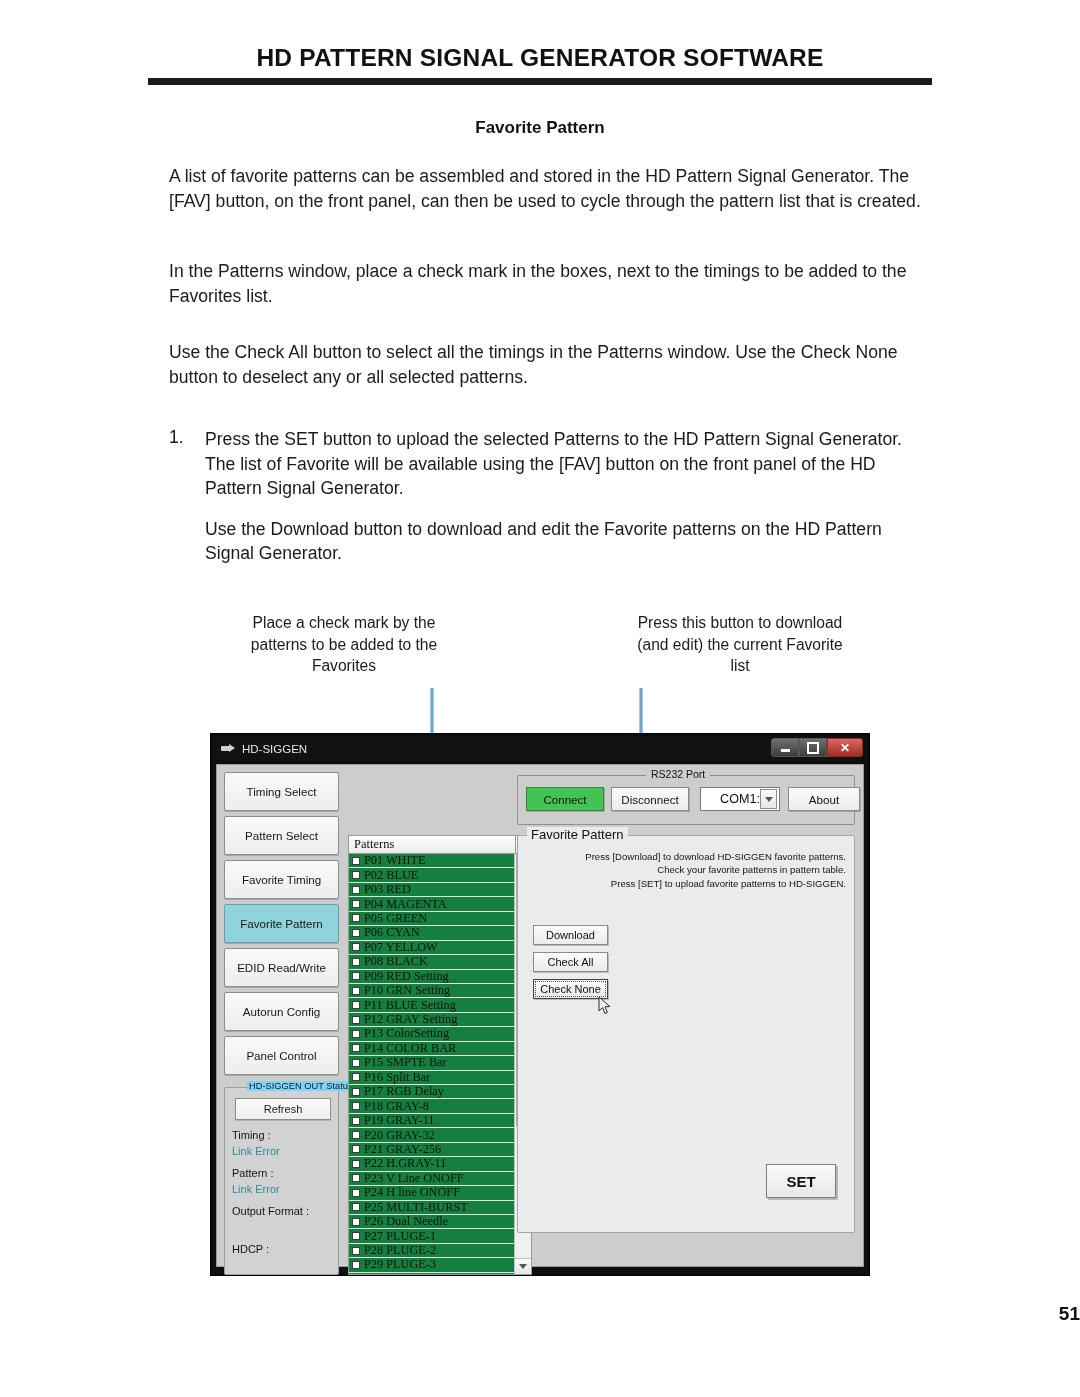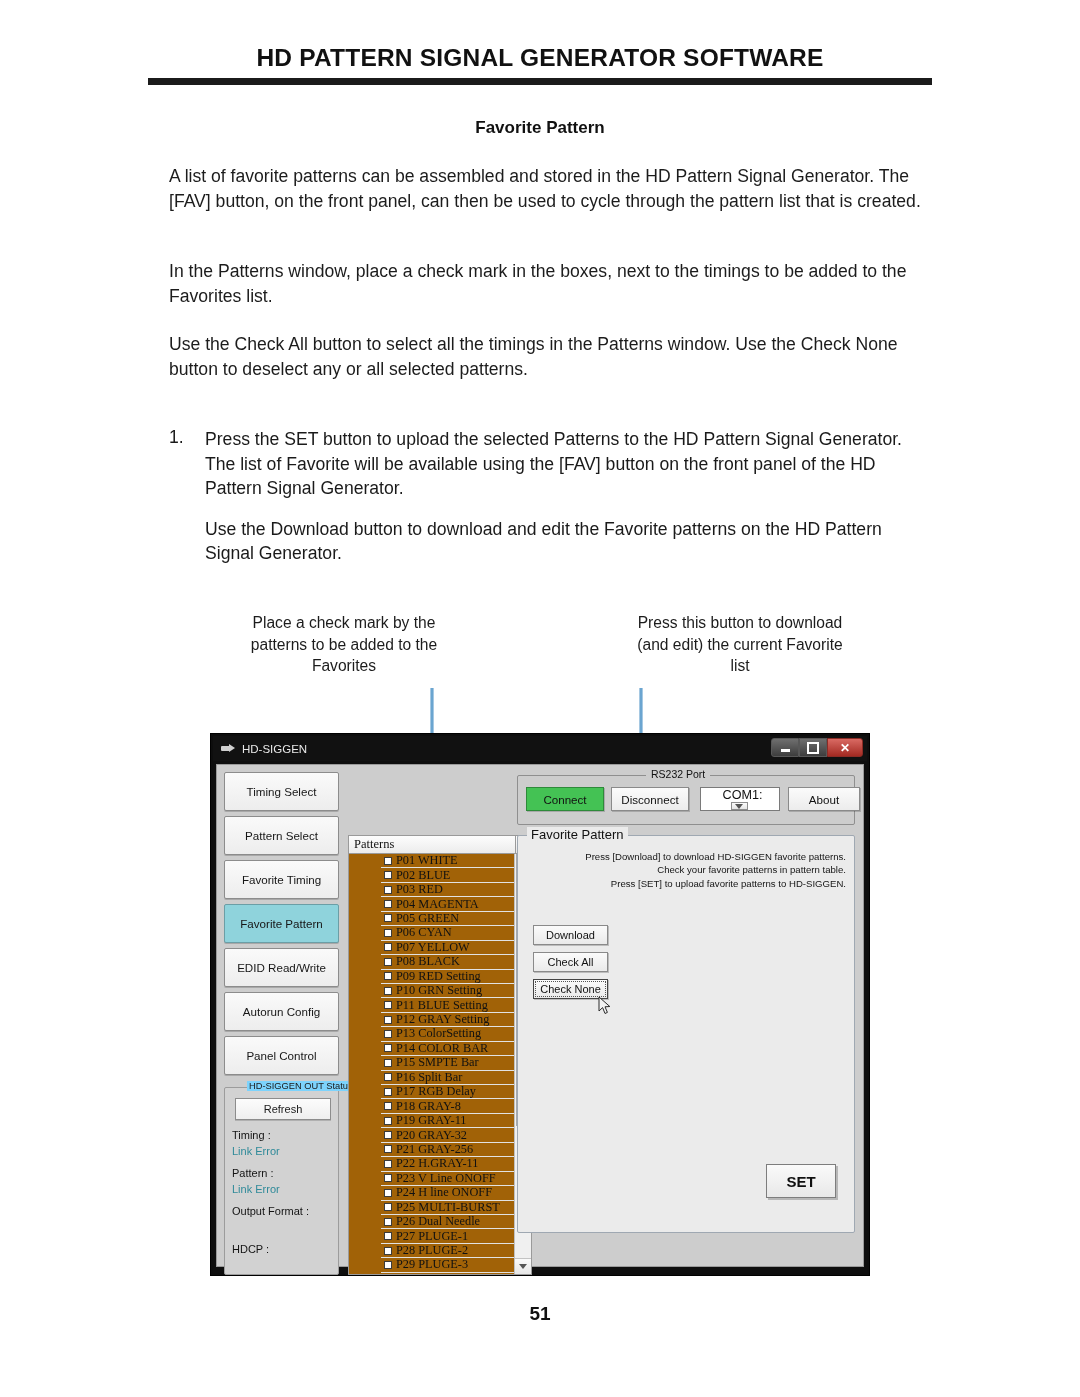--- a/index.html
+++ b/index.html
@@ -25,21 +25,21 @@
     font-size:17px;font-weight:bold;color:#111;
   }
 
   
   .para{
     position:absolute;left:169px;width:752px;
     font-size:17.6px;line-height:24.6px;color:#1c1c1c;
   }
   .p1{top:164px;}
   .p2{top:259px;}
-  .p3{top:332px;}
+  .p3{top:340px;}
 
   .numbered{position:absolute;left:169px;top:427px;width:760px;}
   .numbered .num{position:absolute;left:0;top:0;font-size:17.6px;}
   .numbered .txt{
     margin-left:36px;font-size:17.6px;line-height:24.6px;
   }
   .numbered .txt2{margin-left:36px;font-size:17.6px;line-height:24.6px;margin-top:16px;}
 
   
   .callout{
@@ -149,21 +149,21 @@
     display:flex;align-items:center;justify-content:center;
   }
   .tri-up{width:0;height:0;border-left:4px solid transparent;border-right:4px solid transparent;border-bottom:5px solid #555;}
   .tri-down{width:0;height:0;border-left:4px solid transparent;border-right:4px solid transparent;border-top:5px solid #555;}
 
   .list-body{
     position:relative;height:421px;display:flex;
     border:1px solid #9a9a9a;border-top:none;box-sizing:border-box;background:#fff;
     overflow:hidden;
   }
-  .list-items{flex:1;overflow:hidden;position:relative;background:#a16207;padding-left:32px;}
+  .list-items{flex:1;overflow:hidden;position:relative;background:#15803d;}
   .li{
     height:14.45px;display:flex;align-items:center;
     border-bottom:1px solid #e2e2e2;padding-left:3px;box-sizing:border-box;
     font-family:"Liberation Serif", serif;font-size:12.3px;color:#111;
     white-space:nowrap;
   }
   .li .cb{
     width:8px;height:8px;border:1px solid #3c3c3c;background:#fff;
     margin-right:4px;flex:none;box-sizing:border-box;
   }
@@ -238,32 +238,32 @@
     display:flex;align-items:center;justify-content:center;
     font-size:11.6px;color:#111;
     background:linear-gradient(#fbfbfb,#ececec);
     box-shadow:1px 1px 0 rgba(0,0,0,.18);
   }
   .top-btn.connect{left:8px;width:78px;background:#44c254;border-color:#2e8a3a;}
   .top-btn.disconnect{left:93px;width:78px;}
   .combo{
     position:absolute;left:182px;top:11px;width:80px;height:24px;
     background:#fff;border:1px solid #7a7a7a;box-sizing:border-box;
-    display:flex;align-items:center;flex-direction:column;
+    display:flex;align-items:center;
   }
   .combo .val{font-size:12.6px;padding-left:5px;color:#111;flex:1;}
   .combo .arrowbox{
     width:17px;height:20px;margin-right:2px;
     background:linear-gradient(#fbfbfb,#e5e5e5);border:1px solid #8d8d8d;
     display:flex;align-items:center;justify-content:center;box-sizing:border-box;
   }
   .top-btn.about{left:270px;width:72px;}
 
   .page-num{
-    position:absolute;left:0;top:1303px;width:1080px;text-align:center;
+    position:absolute;left:0;top:1303px;width:1080px;text-align:right;
     font-size:19px;font-weight:bold;color:#111;
   }
 </style>
 </head>
 <body>
 
 <div class="page-header">
   <h1>HD PATTERN SIGNAL GENERATOR SOFTWARE</h1>
 </div>
 <div class="header-rule"></div>

